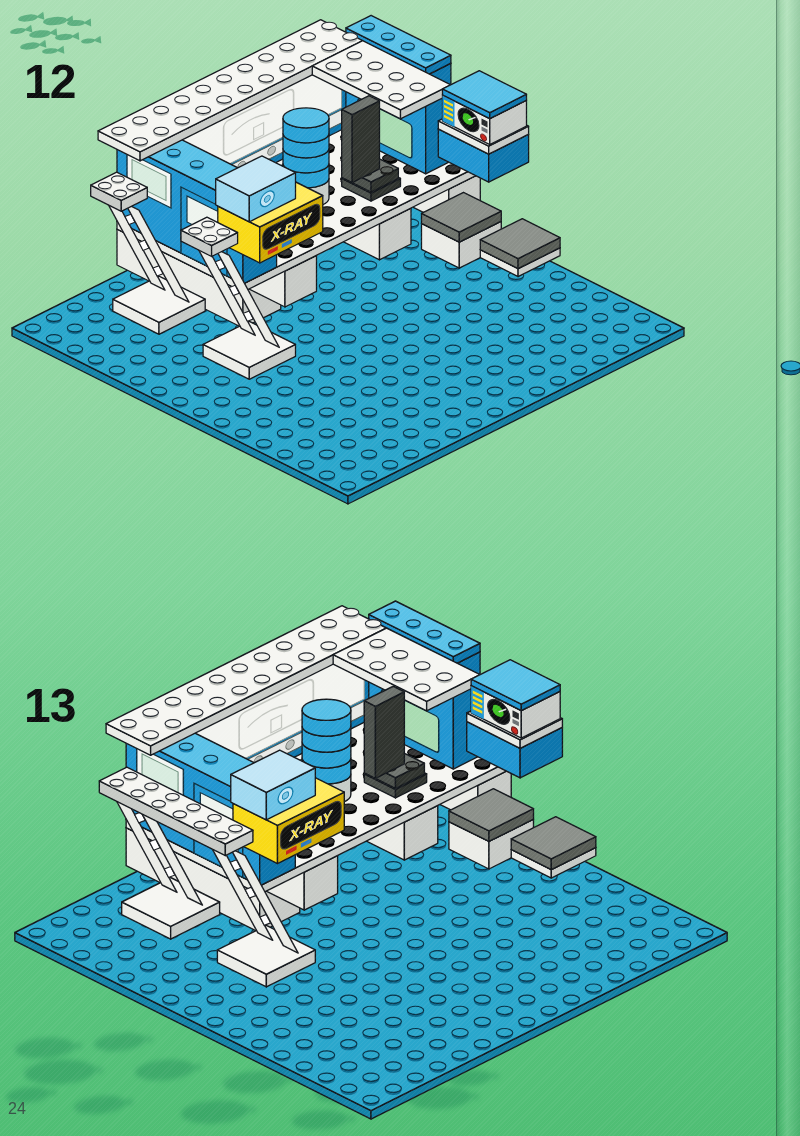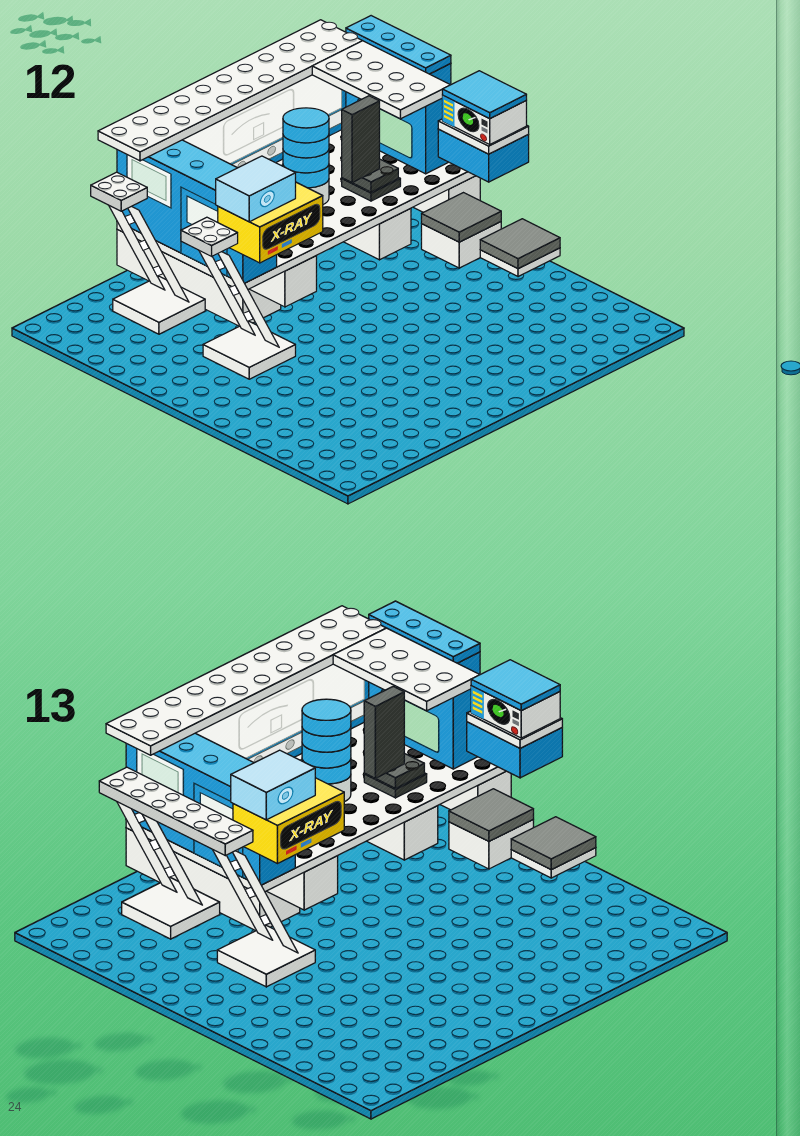--- a/index.html
+++ b/index.html
@@ -14,21 +14,21 @@
   }
   .step-num{
     position:absolute;font-weight:bold;font-size:48px;color:#0c0d0e;letter-spacing:-1px;line-height:1;
   }
   #step12-label{left:24px;top:58px;}
   #step13-label{left:24px;top:682px;}
   .figure{position:absolute;}
   #fig12{left:0;top:0;}
   #fig13{left:0;top:588px;}
   #fish-top,#fish-bottom{position:absolute;left:0;top:0;pointer-events:none;}
-  #pagenum{position:absolute;left:8px;top:1100px;font-size:12px;color:#3a554a;}
+  #pagenum{position:absolute;left:8px;top:1100px;font-size:16px;color:#3a554a;}
   .page-edge{
     position:absolute;top:0;left:776px;width:24px;height:1136px;pointer-events:none;
     border-left:1.5px solid rgba(12,48,34,.38);
     background:linear-gradient(90deg,rgba(10,50,35,.20) 0,rgba(10,50,35,.04) 4px,rgba(255,255,255,.12) 10px,rgba(20,80,55,.14) 100%);
   }
   #edge-stud{position:absolute;left:780px;top:356px;}
 </style>
 </head>
 <body>
 

